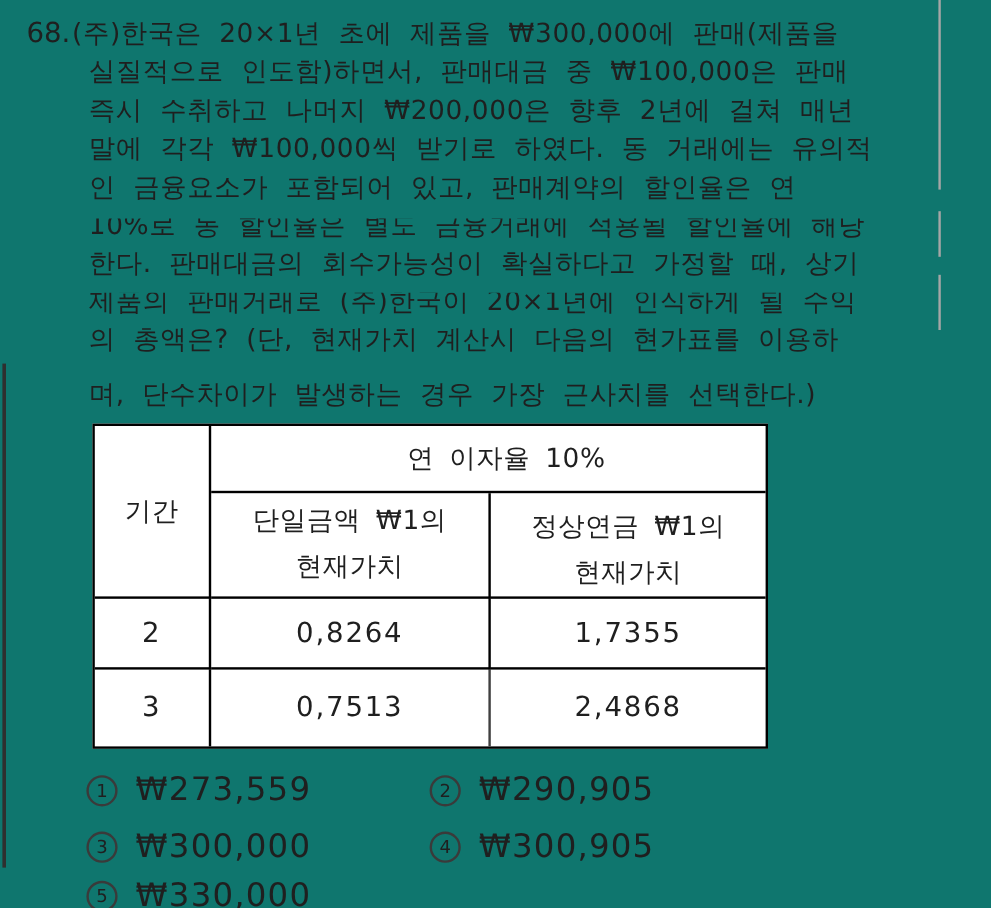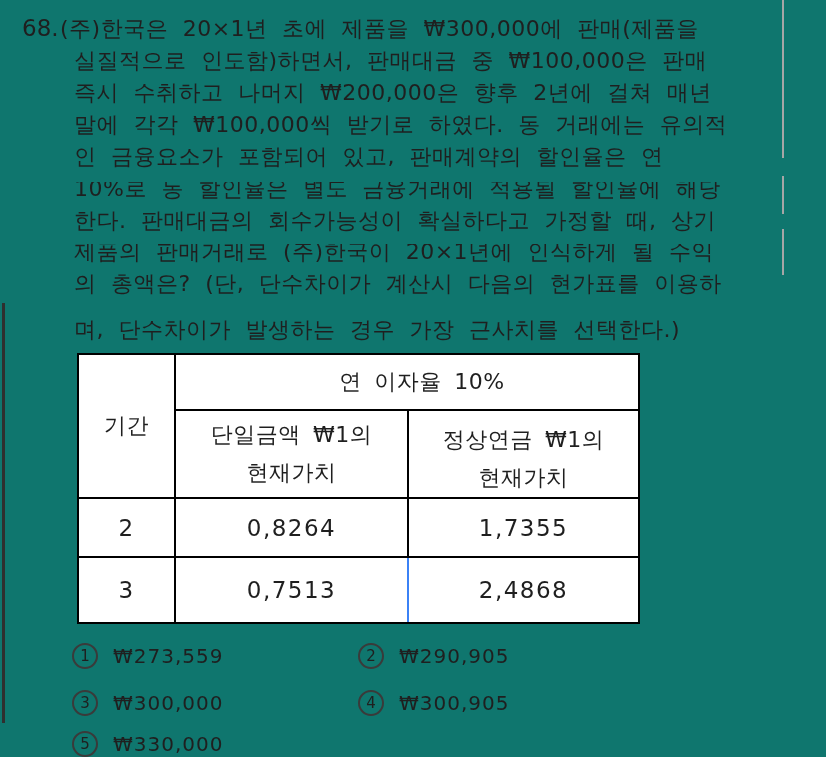--- a/index.html
+++ b/index.html
@@ -67,21 +67,21 @@
   .cell.period-hdr { grid-column: 1; grid-row: 1 / 3; border-right: 2px solid #000; border-bottom: 2px solid #000; }
   .cell.rate-hdr   { grid-column: 2 / 4; grid-row: 1; border-bottom: 2px solid #000; padding-left: 30px; }
   .cell.sub1 { grid-column: 2; grid-row: 2; border-right: 2px solid #000; border-bottom: 2px solid #000;
                flex-direction: column; justify-content: center; line-height: 38px; }
   .cell.sub2 { grid-column: 3; grid-row: 2; border-bottom: 2px solid #000;
                flex-direction: column; justify-content: flex-end; line-height: 38px; }
   .cell.r1c1 { grid-column: 1; grid-row: 3; border-right: 2px solid #000; border-bottom: 2px solid #000; }
   .cell.r1c2 { grid-column: 2; grid-row: 3; border-right: 2px solid #000; border-bottom: 2px solid #000; }
   .cell.r1c3 { grid-column: 3; grid-row: 3; border-bottom: 2px solid #000; }
   .cell.r2c1 { grid-column: 1; grid-row: 4; border-right: 2px solid #000; }
-  .cell.r2c2 { grid-column: 2; grid-row: 4; border-right: 2px solid #3b82f6; }
+  .cell.r2c2 { grid-column: 2; grid-row: 4; border-right: 2px solid #404040; }
   .cell.r2c3 { grid-column: 3; grid-row: 4; }
   .cell.num { font-size: 23px; letter-spacing: 1.5px; }
 
   
   .choice {
     position: absolute;
     display: flex;
     align-items: center;
     gap: 15px;
     white-space: nowrap;
@@ -92,21 +92,21 @@
     border: 2px solid #3a3a3a;
     border-radius: 50%;
     display: flex;
     align-items: center;
     justify-content: center;
     font-size: 15px;
     color: #1f1f1f;
     flex: 0 0 auto;
   }
   .choice .amount {
-    font-size: 20px;
+    font-size: 27px;
     letter-spacing: 1px;
     color: #1f1f1f;
   }
 </style>
 </head>
 <body>
 
 <div class="page">
 
   <div class="rule-right seg1"></div>
@@ -121,21 +121,21 @@
   <div class="qline" style="top:79px">즉시 수취하고 나머지 ₩200,000은 향후 2년에 걸쳐 매년</div>
   <div class="qline" style="top:111px">말에 각각 ₩100,000씩 받기로 하였다. 동 거래에는 유의적</div>
   <div class="qline" style="top:143px">인 금융요소가 포함되어 있고, 판매계약의 할인율은 연</div>
   <div class="qline clip-a">
     <span class="clip-inner">10%로 동 할인율은 별도 금융거래에 적용될 할인율에 해당</span>
   </div>
   <div class="qline" style="top:207px">한다. 판매대금의 회수가능성이 확실하다고 가정할 때, 상기</div>
   <div class="qline clip-b">
     <span class="clip-inner">제품의 판매거래로 (주)한국이 20×1년에 인식하게 될 수익</span>
   </div>
-  <div class="qline" style="top:270px">의 총액은? (단, 단수차이가 계산시 다음의 현가표를 이용하</div>
+  <div class="qline" style="top:270px">의 총액은? (단, 현재가치 계산시 다음의 현가표를 이용하</div>
   <div class="qline" style="top:316px">며, 단수차이가 발생하는 경우 가장 근사치를 선택한다.)</div>
 
   <div class="pv-table">
     <div class="cell period-hdr">기간</div>
     <div class="cell rate-hdr">연 이자율 10%</div>
     <div class="cell sub1">
       <span>단일금액 ₩1의</span>
       <span>현재가치</span>
     </div>
     <div class="cell sub2">

